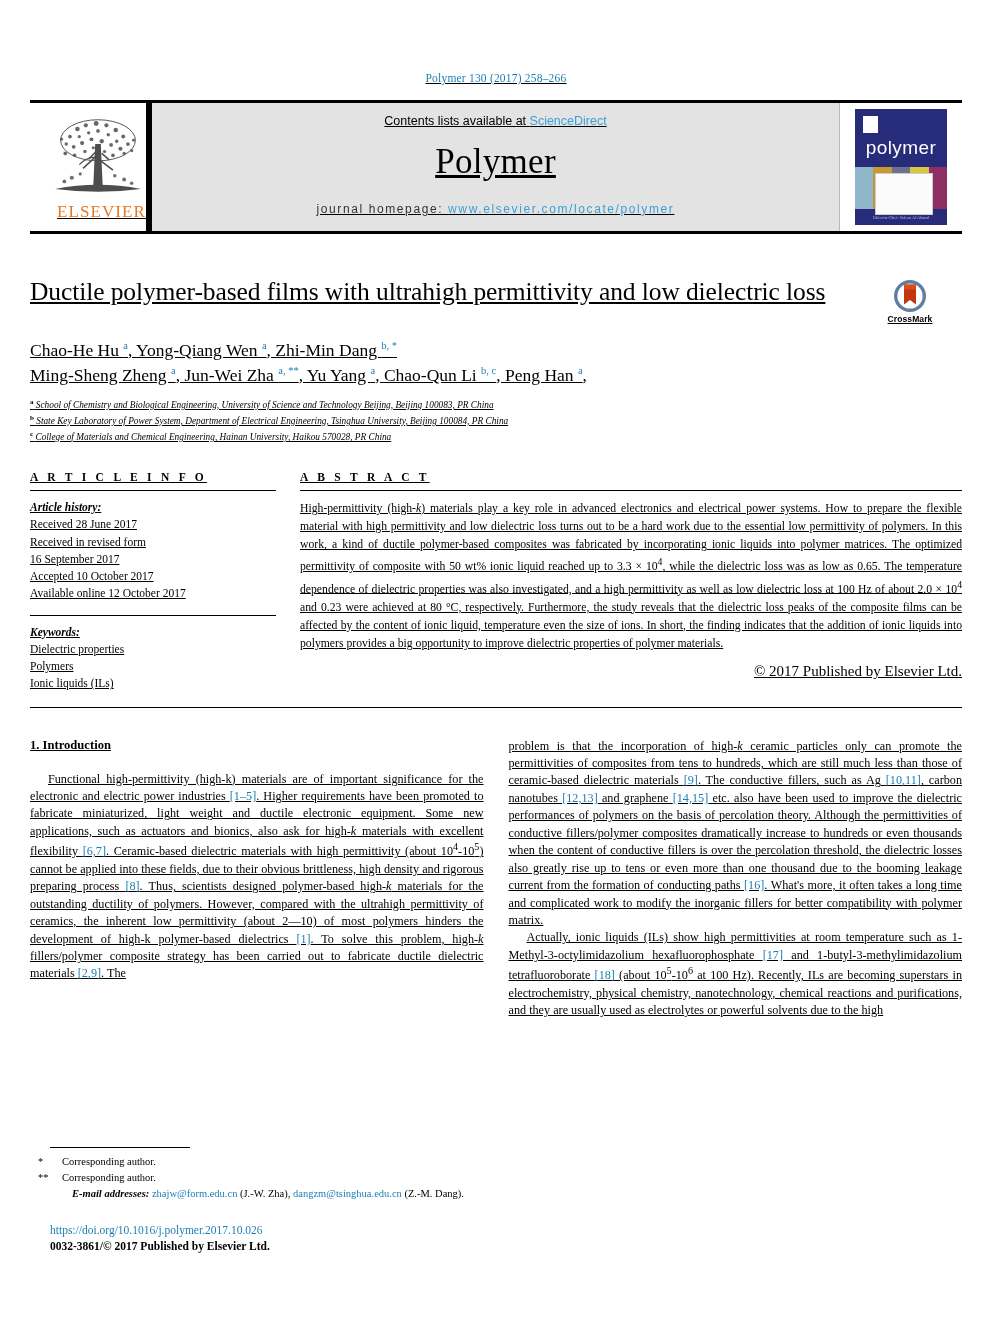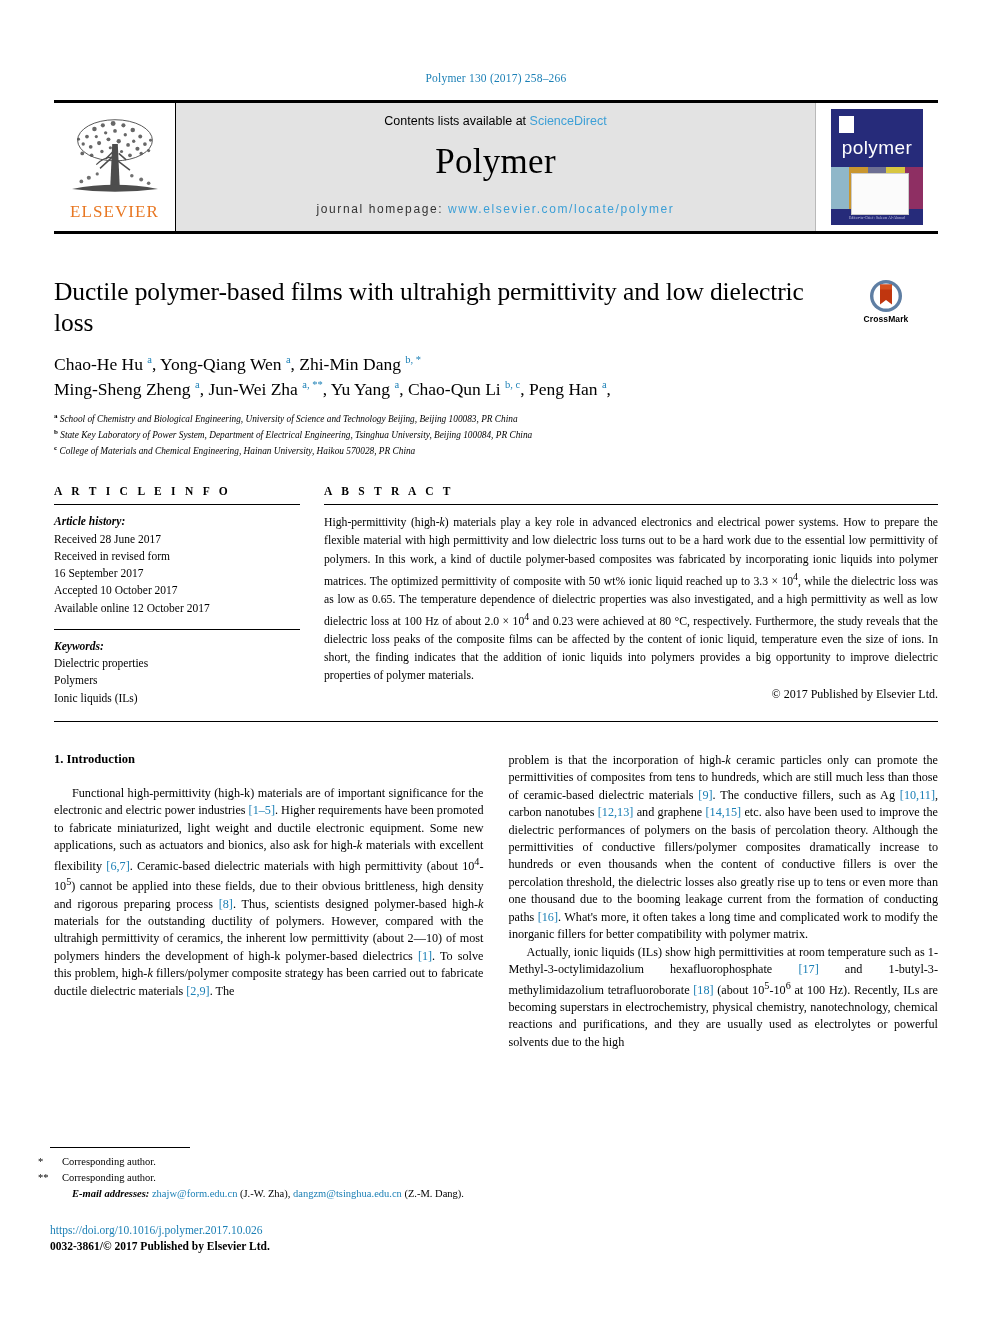--- a/index.html
+++ b/index.html
@@ -13,21 +13,22 @@
     font-family: "Liberation Serif", serif;
     color: #000000;
     position: relative;
     overflow: hidden;
   }
   .page {
     position: relative;
     width: 992px;
     height: 1323px;
     box-sizing: border-box;
-    padding: 0 54px;
+    padding: 0 30px;
+    text-decoration: underline;
   }
 
   
   .running-head {
     text-align: center;
     font-size: 11.5px;
     color: #1a7fb5;
     padding-top: 72px;
     letter-spacing: .2px;
   }
@@ -37,24 +38,24 @@
     margin-top: 16px;
     border-top: 3px solid #000;
     border-bottom: 3px solid #000;
     height: 128px;
     display: flex;
     align-items: stretch;
   }
   .elsevier-block {
     width: 122px;
     flex: 0 0 122px;
-    border-right: 1px solid #000000;
+    border-right: 6px solid #000000;
     display: flex;
     flex-direction: column;
-    align-items: center;
+    align-items: flex-end;
     justify-content: center;
     padding: 4px 0 2px;
     box-sizing: border-box;
   }
   .elsevier-tree {
     width: 96px;
     height: 86px;
     display: block;
   }
   .elsevier-word {
@@ -228,22 +229,23 @@
   .info-spacer { height: 12px; }
 
   .abstract-body {
     padding-top: 9px;
     font-size: 11.7px;
     line-height: 1.55;
     text-align: justify;
   }
   .abstract-body p { margin: 0; }
   .copyright {
+    margin-top: 7px;
     text-align: right;
-    font-size: 12px;
+    font-size: 15px;
   }
 
   .bottom-rule {
     border-top: 1px solid #000;
     margin-top: 14px;
   }
 
   
   .body-cols {
     margin-top: 30px;

